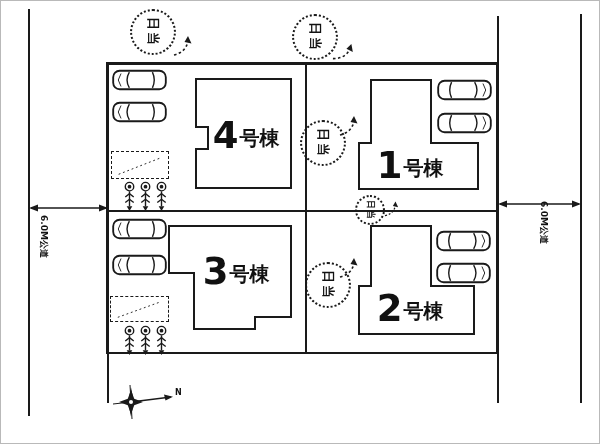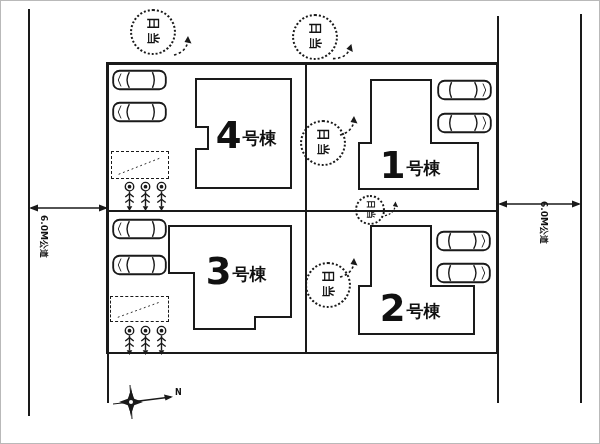--- a/index.html
+++ b/index.html
@@ -11,21 +11,21 @@
   .abs{position:absolute;}
   .vline{position:absolute;width:2px;background:#1a1a1a;}
   .site{position:absolute;left:105px;top:61px;width:392px;height:292px;
         border:2px solid #1a1a1a;border-top-width:3px;box-sizing:border-box;}
   .divv{position:absolute;left:304px;top:62px;width:2px;height:290px;background:#1a1a1a;}
   .divh{position:absolute;left:107px;top:209px;width:390px;height:2px;background:#1a1a1a;}
   svg{display:block;}
   .bfill{fill:#ffffff;stroke:#1a1a1a;stroke-width:2px;}
   .blabel{position:absolute;display:flex;align-items:center;justify-content:center;color:#111;}
   .bnum{font-size:37px;font-weight:900;letter-spacing:-1px;}
-  .bsuf{font-size:17px;font-weight:900;margin-top:7px;margin-left:2px;}
+  .bsuf{font-size:20px;font-weight:900;margin-top:7px;margin-left:2px;}
   .car{position:absolute;width:57px;height:24px;}
   .flip{transform:scaleX(-1);}
   .dashrect{position:absolute;border:1.5px dashed #1a1a1a;box-sizing:border-box;}
   .dashrect svg{width:100%;height:100%;}
   .plant{position:absolute;width:15px;height:30px;}
   .sun{position:absolute;border:2.2px dotted #1a1a1a;border-radius:50%;box-sizing:border-box;}
   .sun span{position:absolute;left:50%;top:50%;transform:translate(-50%,-50%) rotate(90deg);
             font-weight:900;color:#111;white-space:nowrap;letter-spacing:2px;}
   .sun-big{width:46px;height:46px;}  .sun-big span{font-size:13px;}
   .sun-sm{width:30px;height:30px;}   .sun-sm span{font-size:9px;letter-spacing:1px;}

